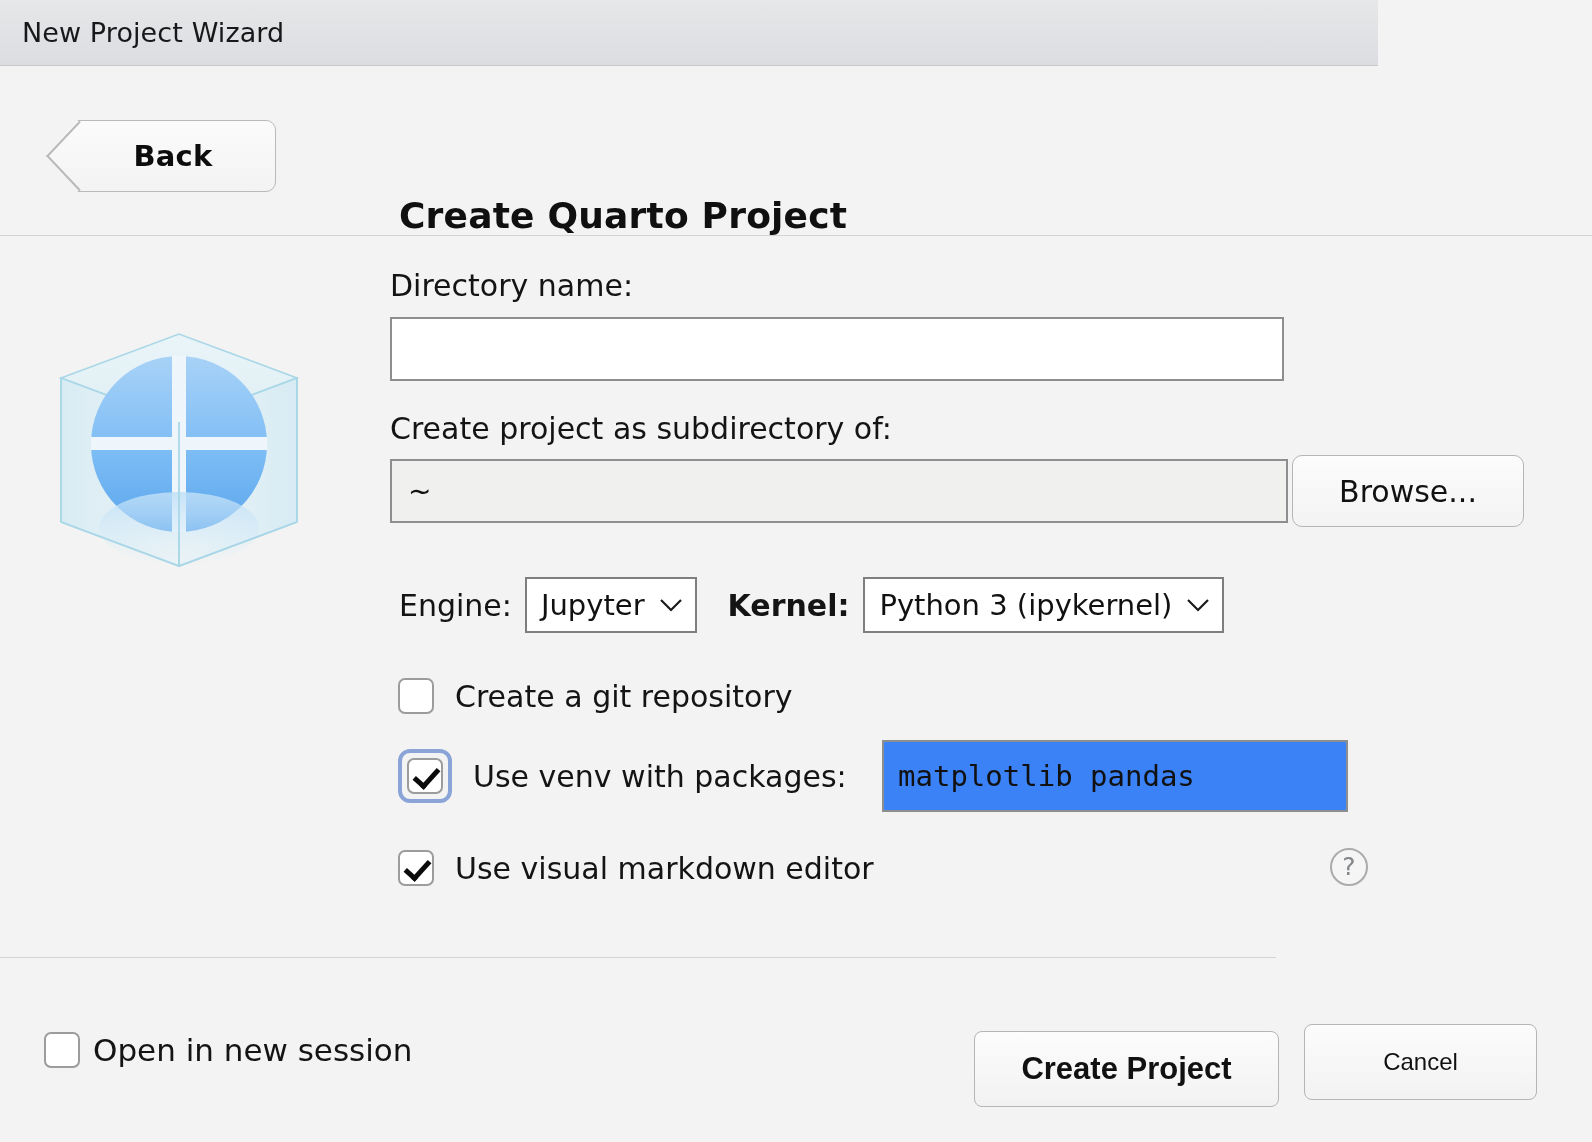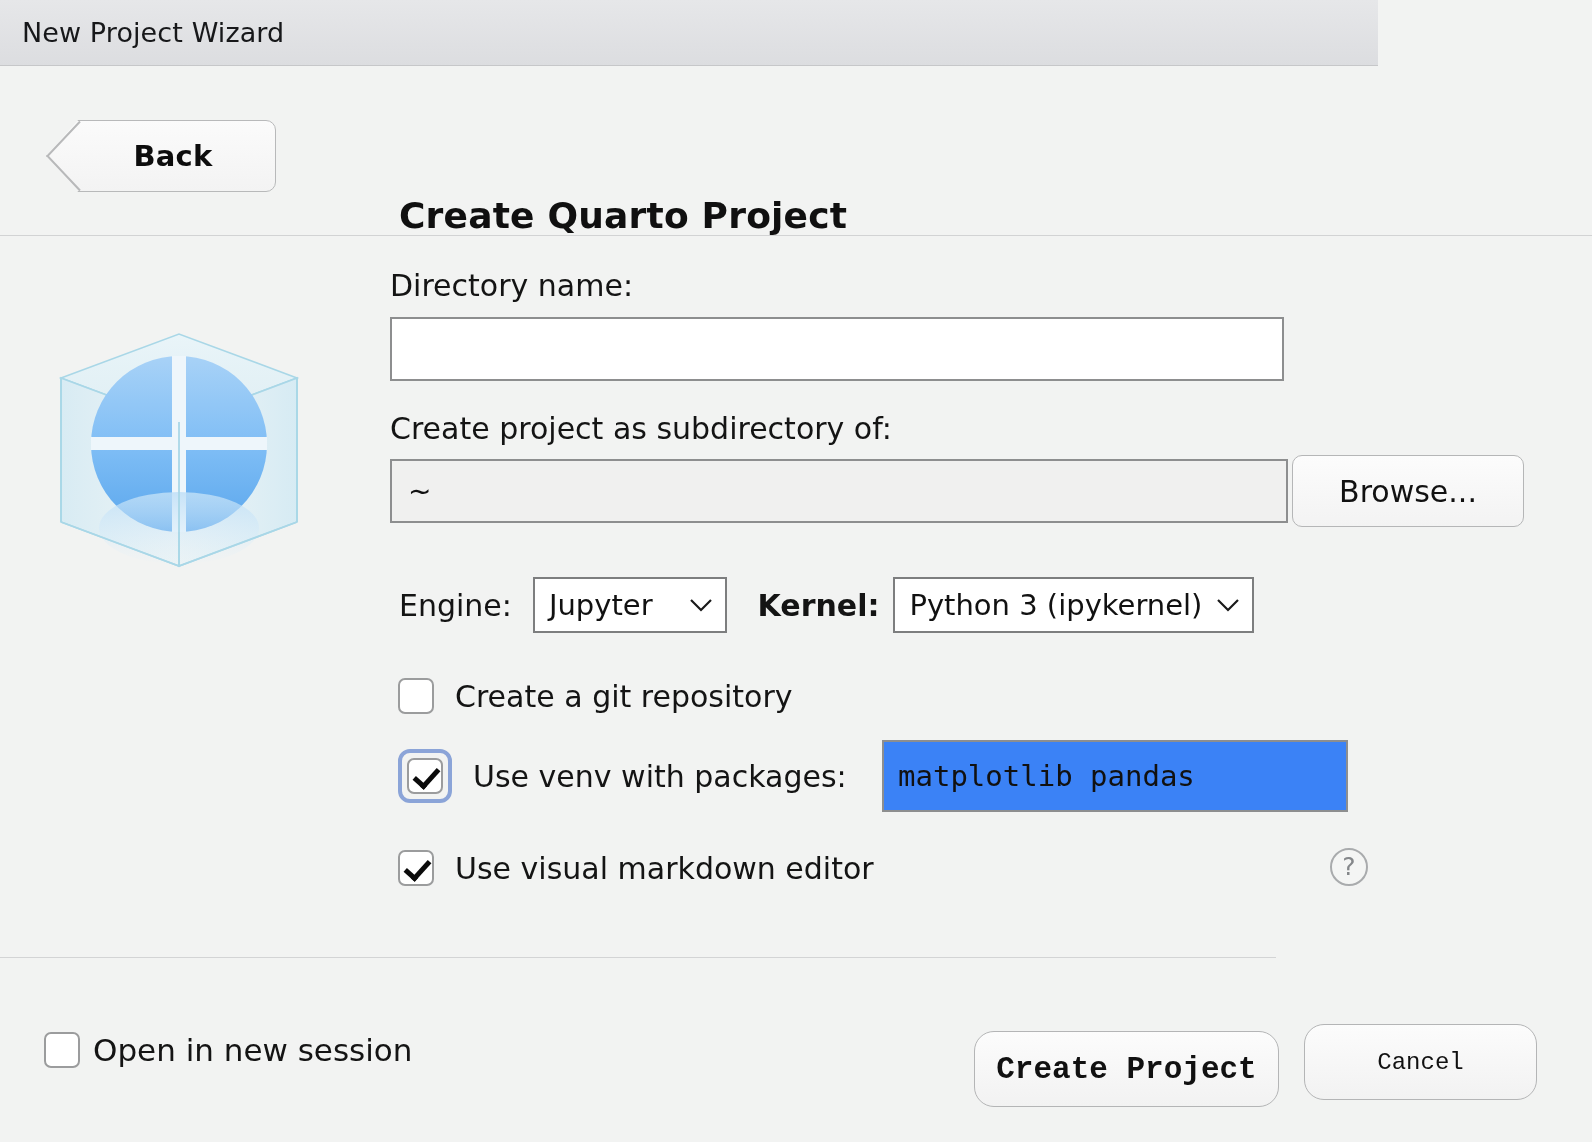--- a/index.html
+++ b/index.html
@@ -201,21 +201,21 @@
     background: #ffffff;
     border: 2px solid #7d7e7f;
     box-sizing: border-box;
     height: 56px;
     padding: 0 12px 0 14px;
     cursor: pointer;
     font-size: 29px;
     color: #111;
     white-space: nowrap;
   }
-  .sel-engine { margin-left: 21px; min-width: 168px; gap: 22px; }
+  .sel-engine { margin-left: 13px; min-width: 168px; }
   .sel-kernel { margin-left: 14px; min-width: 348px; }
   .kernel-label { margin-left: 31px; font-weight: bold; }
   .chev {
     margin-left: 14px;
     width: 24px;
     height: 14px;
     flex: 0 0 auto;
   }
   .chev svg { display: block; }
 
@@ -321,23 +321,23 @@
     display: flex;
     align-items: center;
     white-space: nowrap;
   }
   .footer-cb .cb-text { font-size: 31px; }
 
   .btn {
     position: absolute;
     background: linear-gradient(to bottom, #fcfcfc 0%, #f2f2f2 100%);
     border: 1px solid #b4b5b6;
-    border-radius: 20px;
-    box-sizing: border-box;
-    font-family: Liberation Mono, monospace;
+    border-radius: 8px;
+    box-sizing: border-box;
+    font-family: Liberation Sans, sans-serif;
     cursor: pointer;
     display: flex;
     align-items: center;
     justify-content: center;
     color: #111;
   }
   .btn-create {
     left: 974px;
     top: 73px;
     width: 305px;

